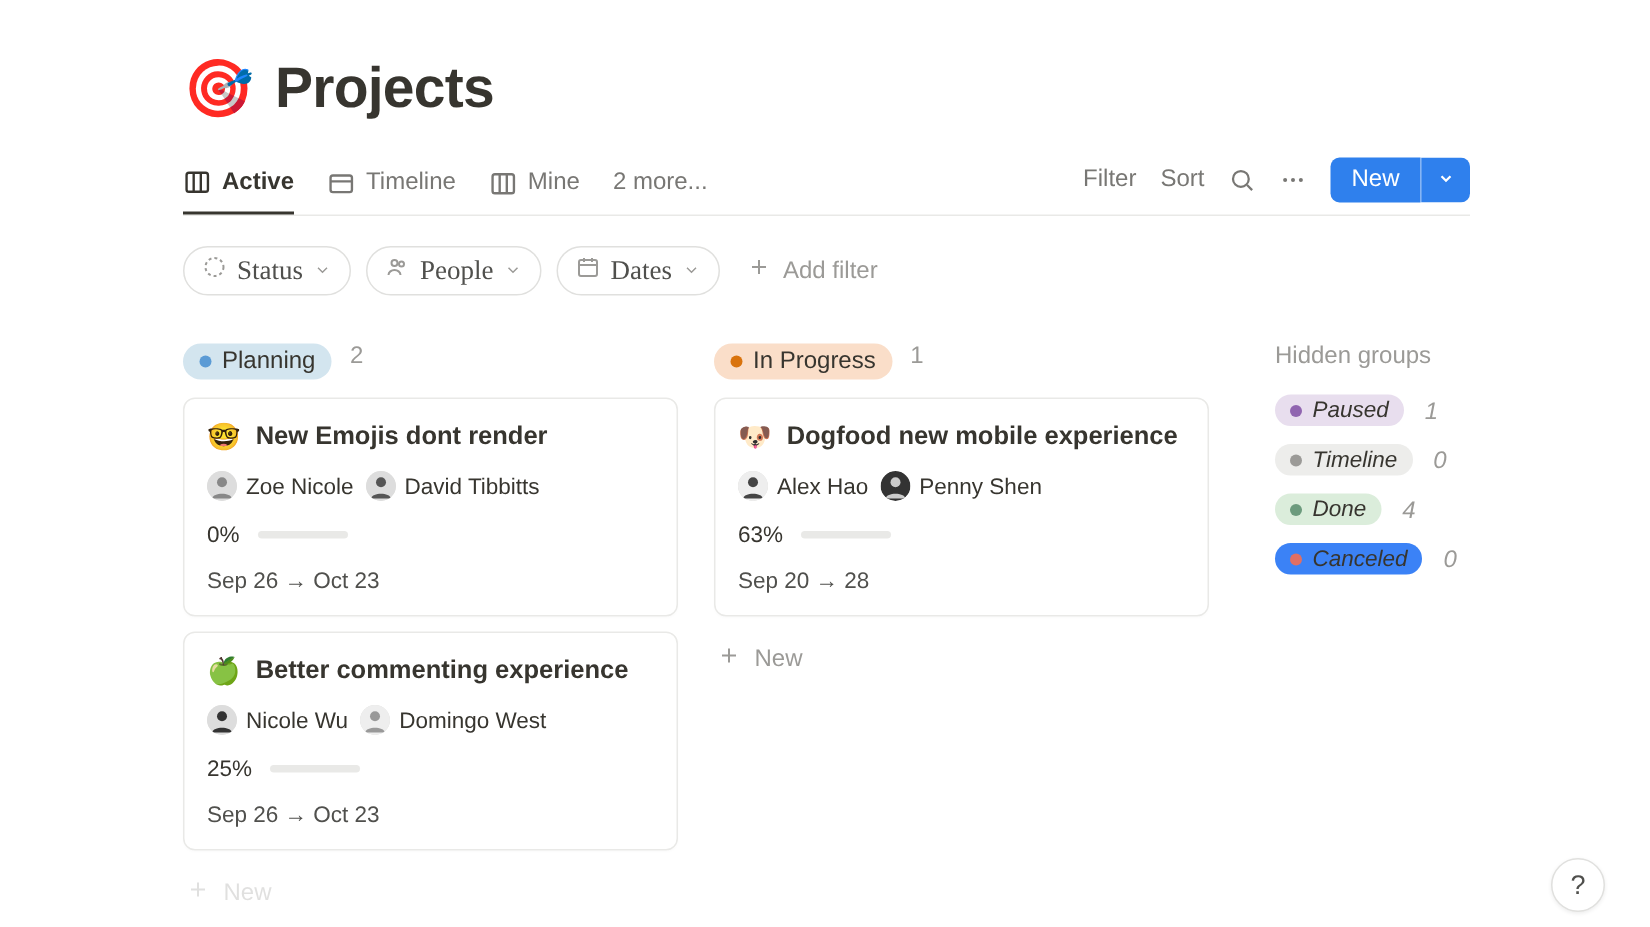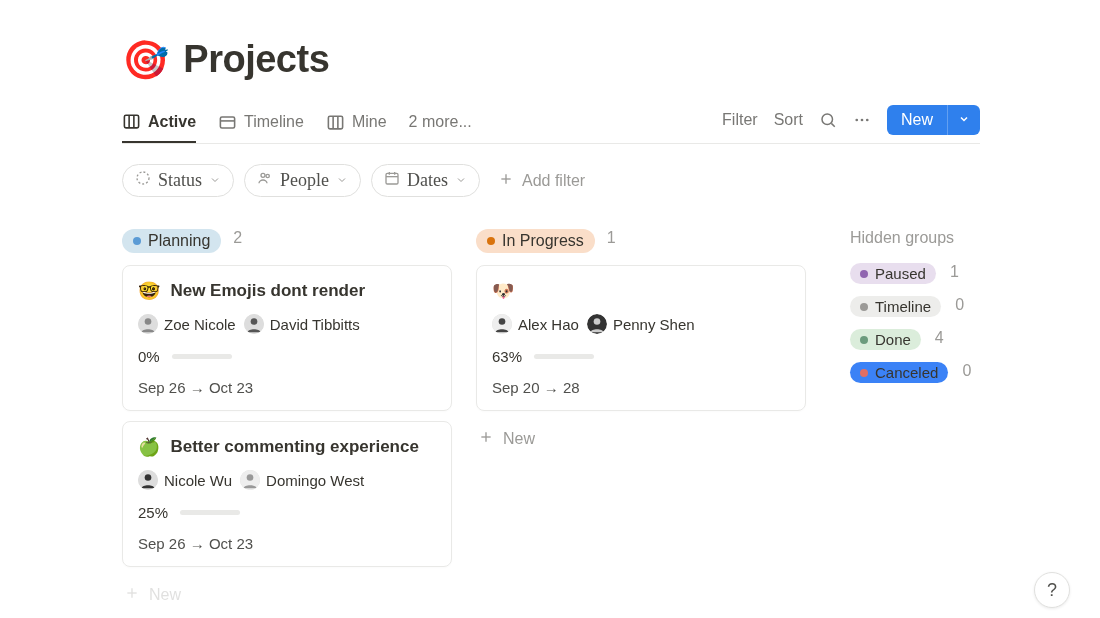--- a/index.html
+++ b/index.html
@@ -61,21 +61,21 @@
   .progress-row { display:flex; align-items:center; gap:12px; margin-bottom:14px; font-size:15px; }
   .progress-bar { width:60px; height:5px; background:#e9e9e7; border-radius:3px; overflow:hidden; }
   .progress-fill { height:100%; background:#5b8a5b; }
   .date-row { font-size:15px; color:#50504d; }
 
   .add-card { display:flex; align-items:center; gap:9px; color:#9b9a97; font-size:16px; padding:8px 2px; cursor:pointer; }
   .add-card svg { width:16px; height:16px; }
 
   .hidden-sidebar { margin-left:20px; }
   .hidden-title { color:#9b9a97; font-size:16px; margin-bottom:16px; }
-  .hidden-row { display:flex; align-items:flex-start; gap:14px; margin-bottom:12px; }
+  .hidden-row { display:flex; align-items:flex-end; gap:14px; margin-bottom:12px;font-style:italic; }
   .small-pill { display:inline-flex; align-items:center; gap:7px; padding:2px 10px; border-radius:14px; font-size:15px; cursor:pointer; }
   .small-pill .dot { width:8px; height:8px; border-radius:50%; }
 
   .help-fab { position:fixed; right:30px; bottom:10px; width:36px; height:36px; border-radius:50%; border:1px solid #e0e0de; background:#fff; display:flex; align-items:center; justify-content:center; font-size:18px; color:#50504d; cursor:pointer; box-shadow:0 1px 3px rgba(0,0,0,.08); }
 </style>
 </head>
 <body>
 
 <div class="container">
   <div class="page-title-row">
@@ -287,20 +287,21 @@
         <span class="status-pill" style="background:#fadec9">
           <span class="dot" style="background:#d9730d"></span>
           <span>In Progress</span>
         </span>
         <span class="count">1</span>
       </div>
 
       <div class="card">
         <div class="card-title-row">
           <span class="card-emoji">🐶</span>
+          <span class="card-title-text">Dogfood new mobile experience</span>
         </div>
         <div class="assignees">
           <span class="assignee">
             <span class="avatar">
                 <svg viewBox="0 0 24 24">
                   <circle cx="12" cy="12" r="12" fill="#eee"></circle>
                   <circle cx="12" cy="9" r="4" fill="#444"></circle>
                   <path d="M4 22c1-5 15-5 16 0" fill="#444"></path>
                 </svg>
               </span>

